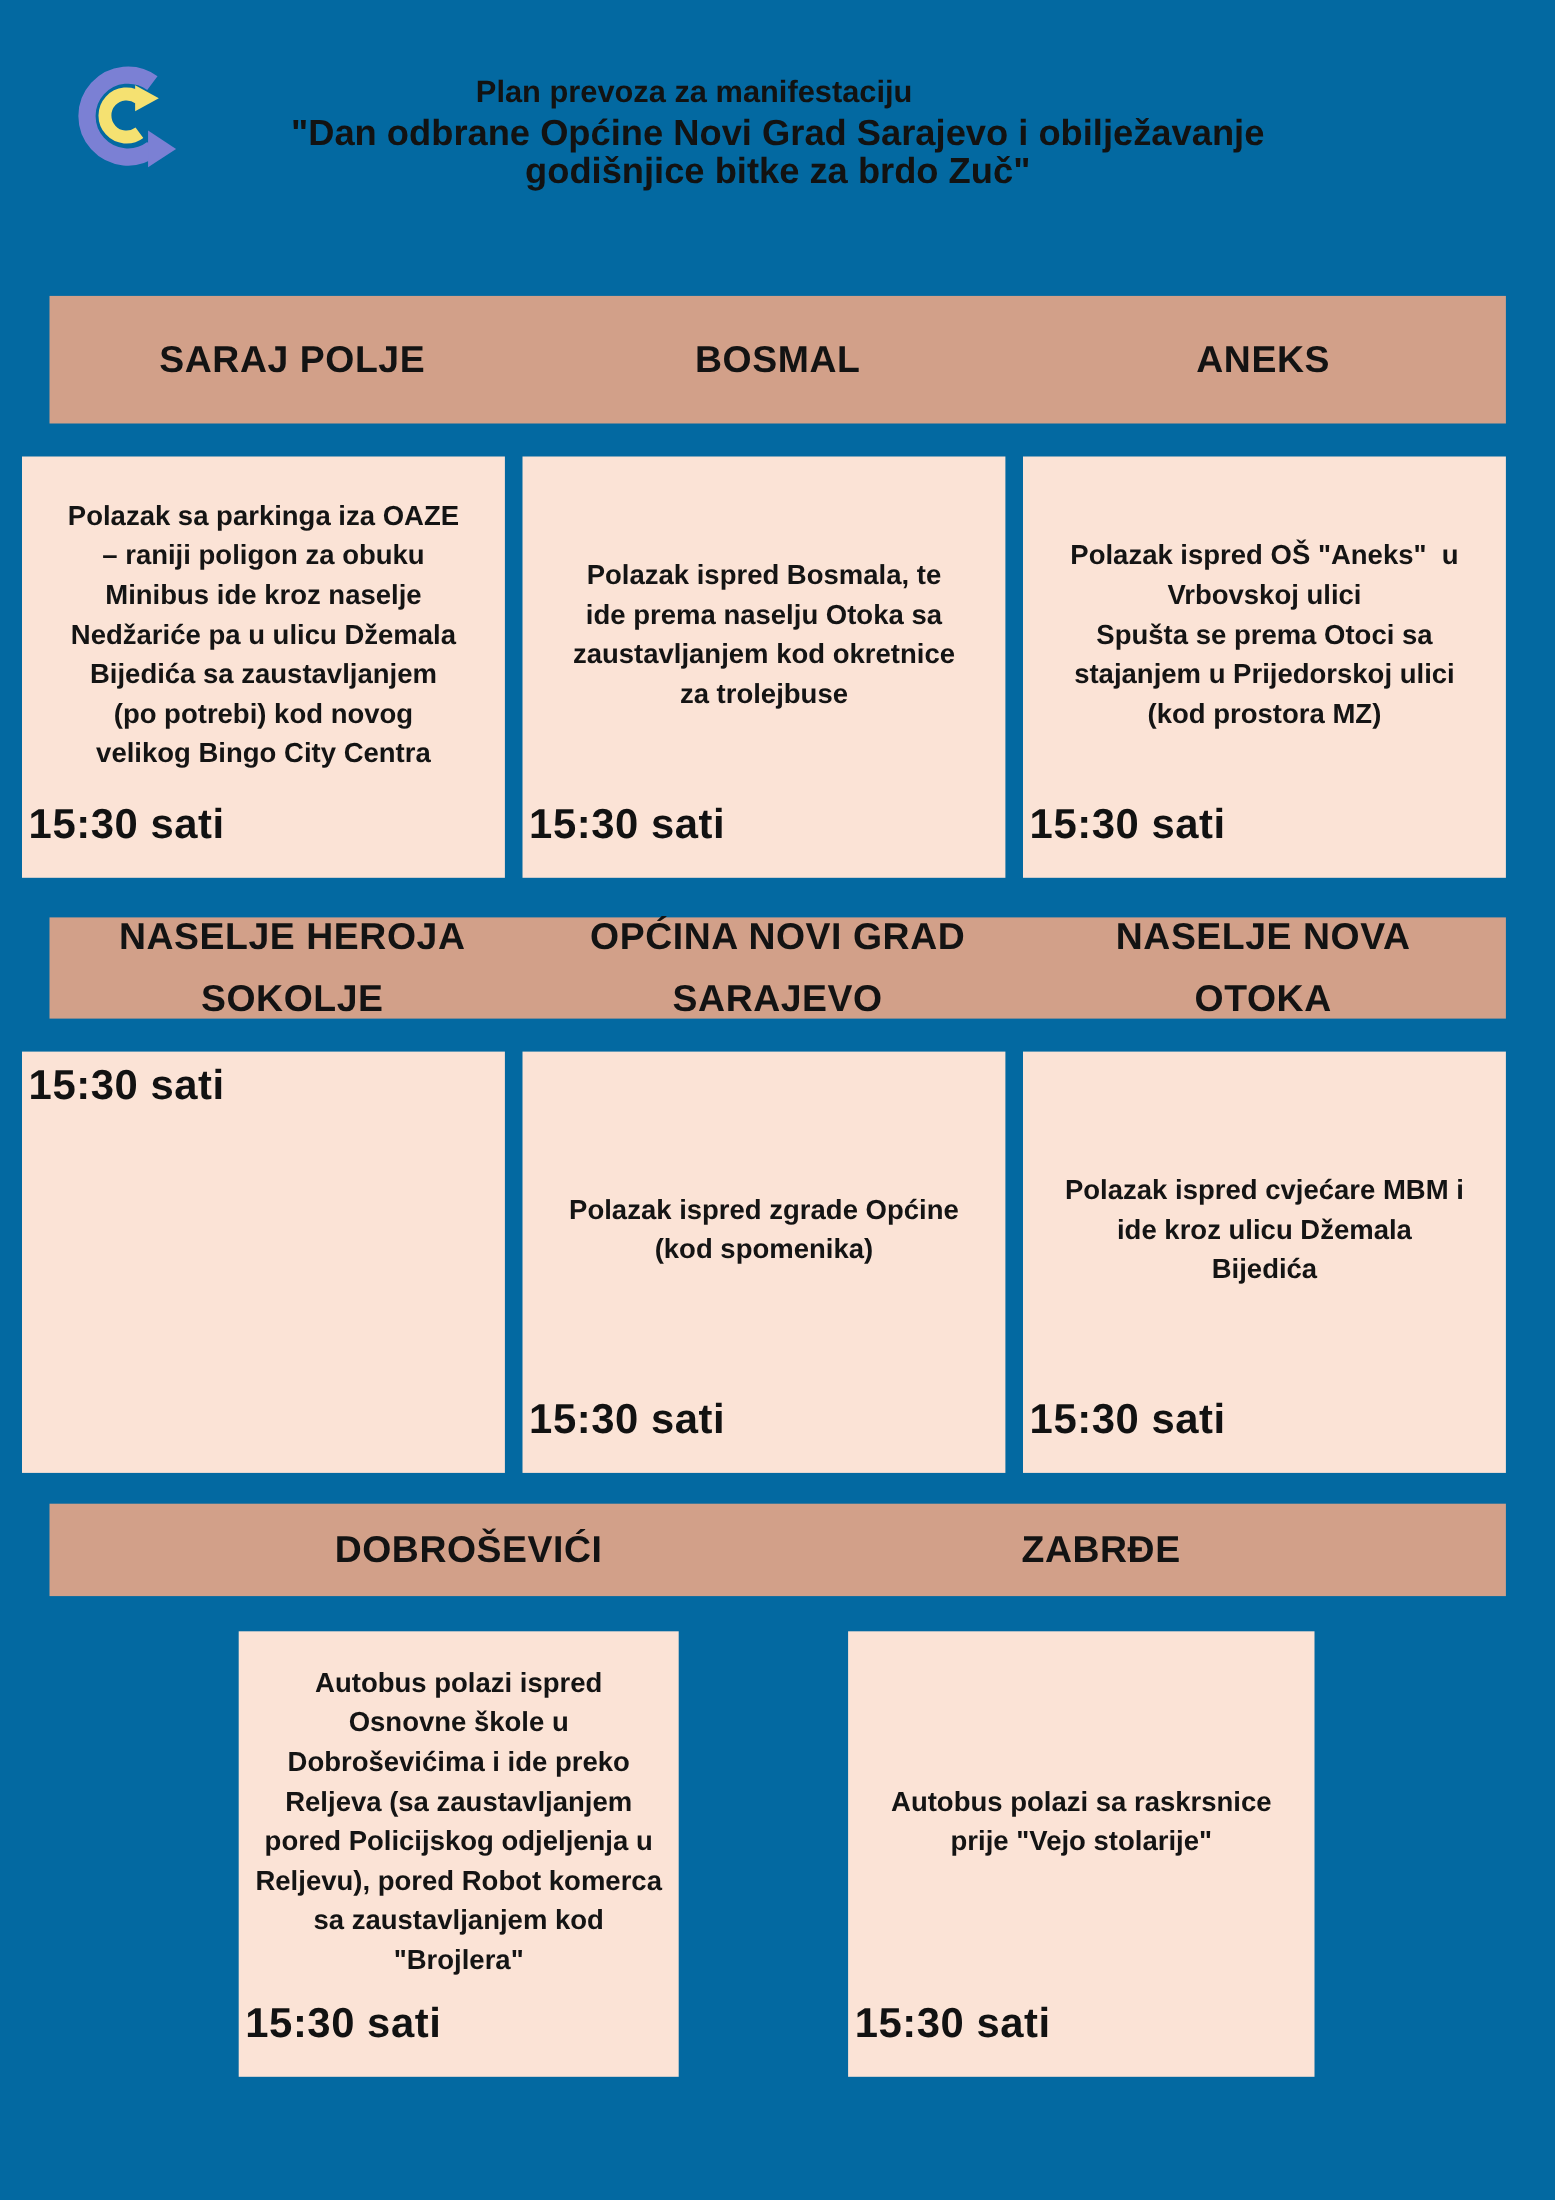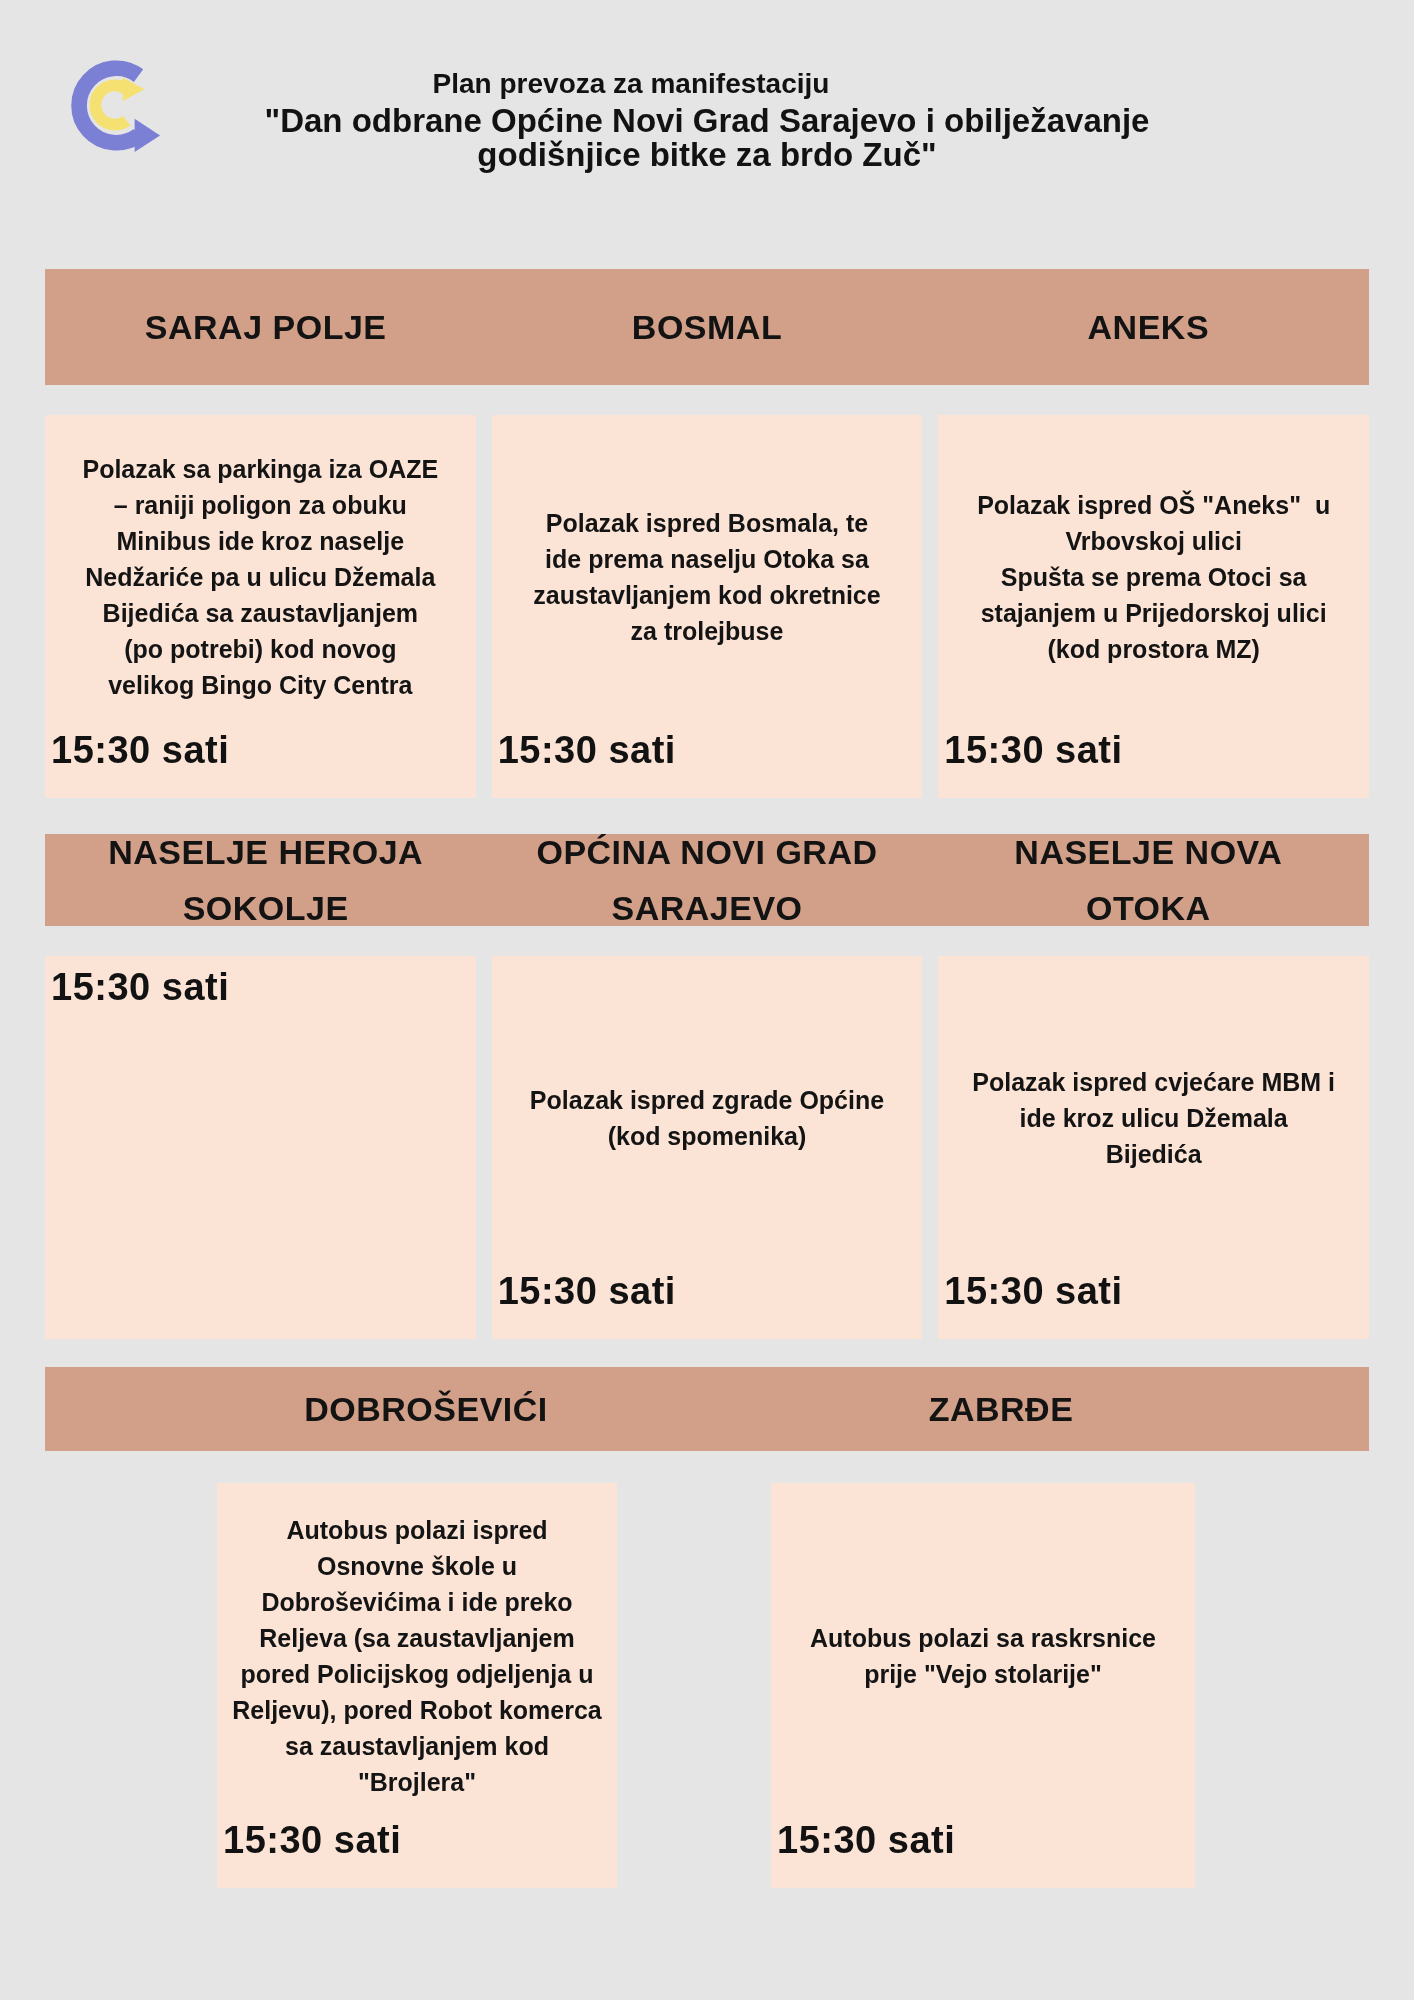--- a/index.html
+++ b/index.html
@@ -1,20 +1,20 @@
 <!DOCTYPE html>
 <html style="--header-bar: #d2a089; --card-bg: #fbe3d6; --logo-purple: #7b80d4; --logo-yellow: #f5e171;"><head>
 <meta charset="utf-8">
 <style>
   html, body { margin: 0; padding: 0; background: #ffffff; }
   .page {
     position: relative;
     width: 1414px;
     height: 2000px;
-    background: #e5e5e5;
+    background: #0369a1;
     font-family: "Liberation Sans", sans-serif;
     color: #141414;
     overflow: hidden;
   }
 
   
   .logo {
     position: absolute;
     left: 66px;
     top: 56px;
@@ -58,21 +58,21 @@
     white-space: pre-wrap;
     color: #131313;
   }
   .bar-3 { padding-left: 172px; box-sizing: border-box; }
   .bar-3 .bar-label { flex: none; }
   .label-b1 { width: 418px; }
   .label-b2 { width: 424px; margin-left: 154px; }
 
   
   .cards-3col {
-    margin: 30px 45px 0 45px;
+    margin: 30px 45px 0 20px;
     height: 383px;
     display: grid;
     grid-template-columns: 1fr 1fr 1fr;
     gap: 16px;
   }
   .cards-2col {
     margin: 32px 45px 0 45px;
     height: 405px;
     display: flex;
   }

